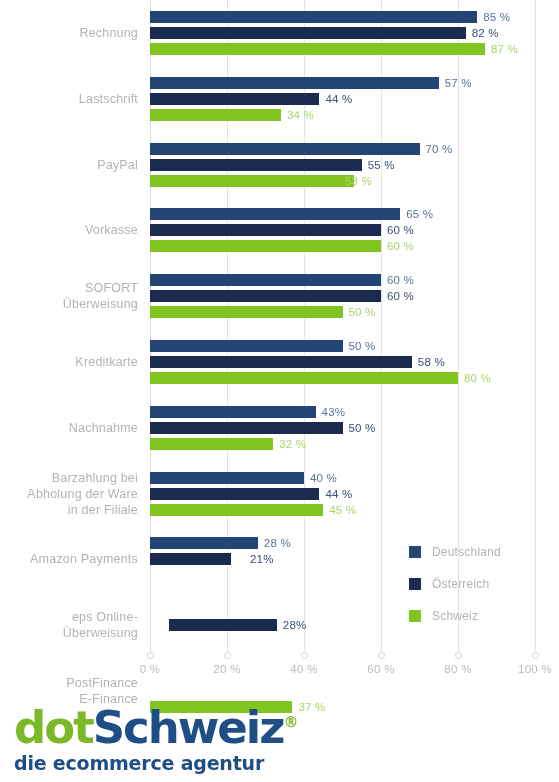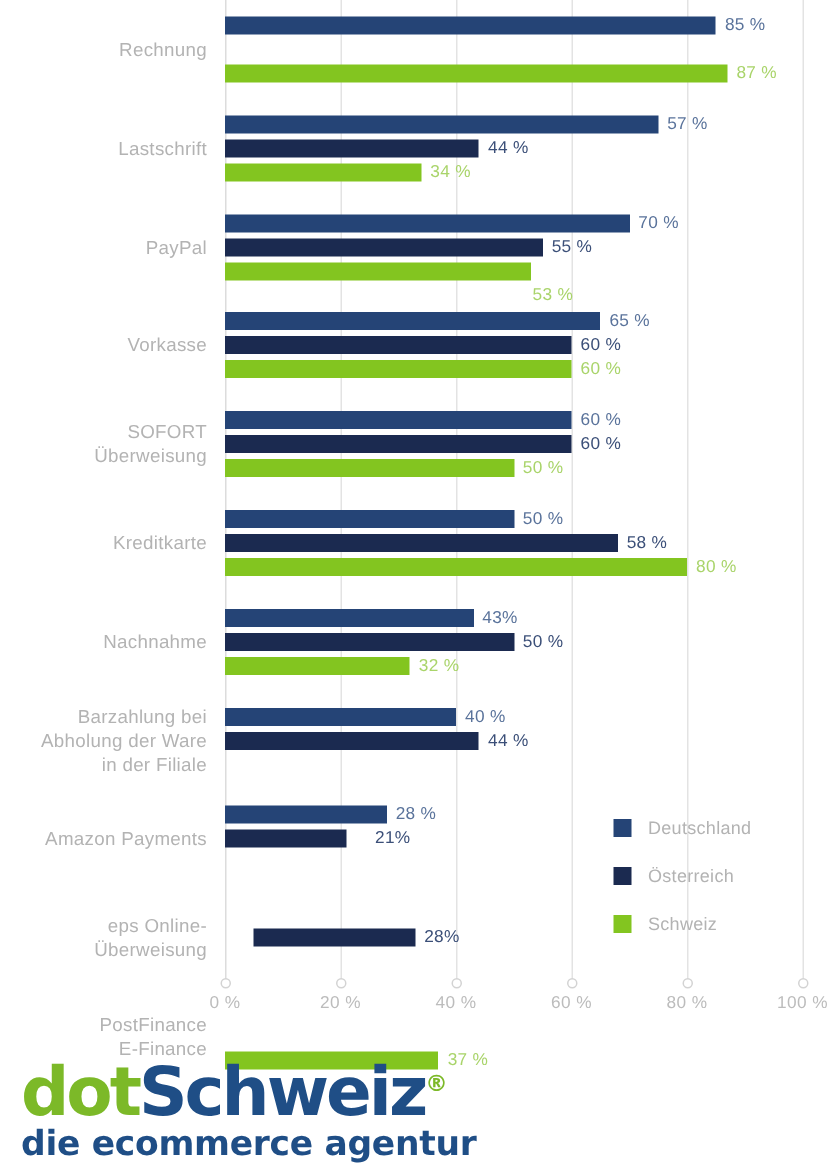--- a/index.html
+++ b/index.html
@@ -157,27 +157,26 @@
   .logo-dot { color: #7cb928; }
   .logo-source { color: #1f4e86; }
   .logo-reg {
     font-size: 15px;
     vertical-align: super;
     color: #7cb928;
     letter-spacing: 0;
   }
   .logo-tag {
     font-family: "DejaVu Sans", sans-serif;
-    font-size: 23px;
+    font-size: 19px;
     font-weight: bold;
     color: #1f4e86;
     letter-spacing: -.2px;
     line-height: 26px;
     white-space: nowrap;
-    text-align: right;
   }
 </style>
 </head>
 <body>
 
 <div id="chart-root">
 
   <div class="plot-area">
     <div id="gridlines">
         <div class="gridline axis0" style="left: 0px;"></div>
@@ -208,20 +207,24 @@
 
   <div id="groups">
       <div class="cat-group" style="top: 11px; height: 44px;">
         <div class="cat-label" style="top: 14px;">
           <div>Rechnung</div>
         </div>
         <div class="bar-row" style="top: 0px; width: 385px;">
           <div class="bar de" style="width: 327.25px;"></div>
           <div class="bar-value de" style="left: 333.25px;">85 %</div>
         </div>
+        <div class="bar-row" style="top: 16px; width: 385px;">
+          <div class="bar at" style="width: 315.7px;"></div>
+          <div class="bar-value at" style="left: 321.7px;">82 %</div>
+        </div>
         <div class="bar-row" style="top: 32px; width: 385px;">
           <div class="bar ch" style="width: 334.95px;"></div>
           <div class="bar-value ch" style="left: 340.95px;">87 %</div>
         </div>
       </div>
       <div class="cat-group" style="top: 76.8px; height: 44px;">
         <div class="cat-label" style="top: 14px;">
           <div>Lastschrift</div>
         </div>
         <div class="bar-row" style="top: 0px; width: 385px;">
@@ -244,21 +247,21 @@
         <div class="bar-row" style="top: 0px; width: 385px;">
           <div class="bar de" style="width: 269.5px;"></div>
           <div class="bar-value de" style="left: 275.5px;">70 %</div>
         </div>
         <div class="bar-row" style="top: 16px; width: 385px;">
           <div class="bar at" style="width: 211.75px;"></div>
           <div class="bar-value at" style="left: 217.75px;">55 %</div>
         </div>
         <div class="bar-row" style="top: 32px; width: 385px;">
           <div class="bar ch" style="width: 204.05px;"></div>
-          <div class="bar-value ch" style="left: 205px; margin-top: 16px;">53 %</div>
+          <div class="bar-value ch" style="left: 195px;">53 %</div>
         </div>
       </div>
       <div class="cat-group" style="top: 208.4px; height: 44px;">
         <div class="cat-label" style="top: 14px;">
           <div>Vorkasse</div>
         </div>
         <div class="bar-row" style="top: 0px; width: 385px;">
           <div class="bar de" style="width: 250.25px;"></div>
           <div class="bar-value de" style="left: 256.25px;">65 %</div>
         </div>
@@ -330,20 +333,24 @@
           <div>in der Filiale</div>
         </div>
         <div class="bar-row" style="top: 0px; width: 385px;">
           <div class="bar de" style="width: 154px;"></div>
           <div class="bar-value de" style="left: 160px;">40 %</div>
         </div>
         <div class="bar-row" style="top: 16px; width: 385px;">
           <div class="bar at" style="width: 169.4px;"></div>
           <div class="bar-value at" style="left: 175.4px;">44 %</div>
         </div>
+        <div class="bar-row" style="top: 32px; width: 385px;">
+          <div class="bar ch" style="width: 173.25px;"></div>
+          <div class="bar-value ch" style="left: 179.25px;">45 %</div>
+        </div>
       </div>
       <div class="cat-group" style="top: 537.4px; height: 44px;">
         <div class="cat-label" style="top: 14px;">
           <div>Amazon Payments</div>
         </div>
         <div class="bar-row" style="top: 0px; width: 385px;">
           <div class="bar de" style="width: 107.8px;"></div>
           <div class="bar-value de" style="left: 113.8px;">28 %</div>
         </div>
         <div class="bar-row" style="top: 16px; width: 385px;">

